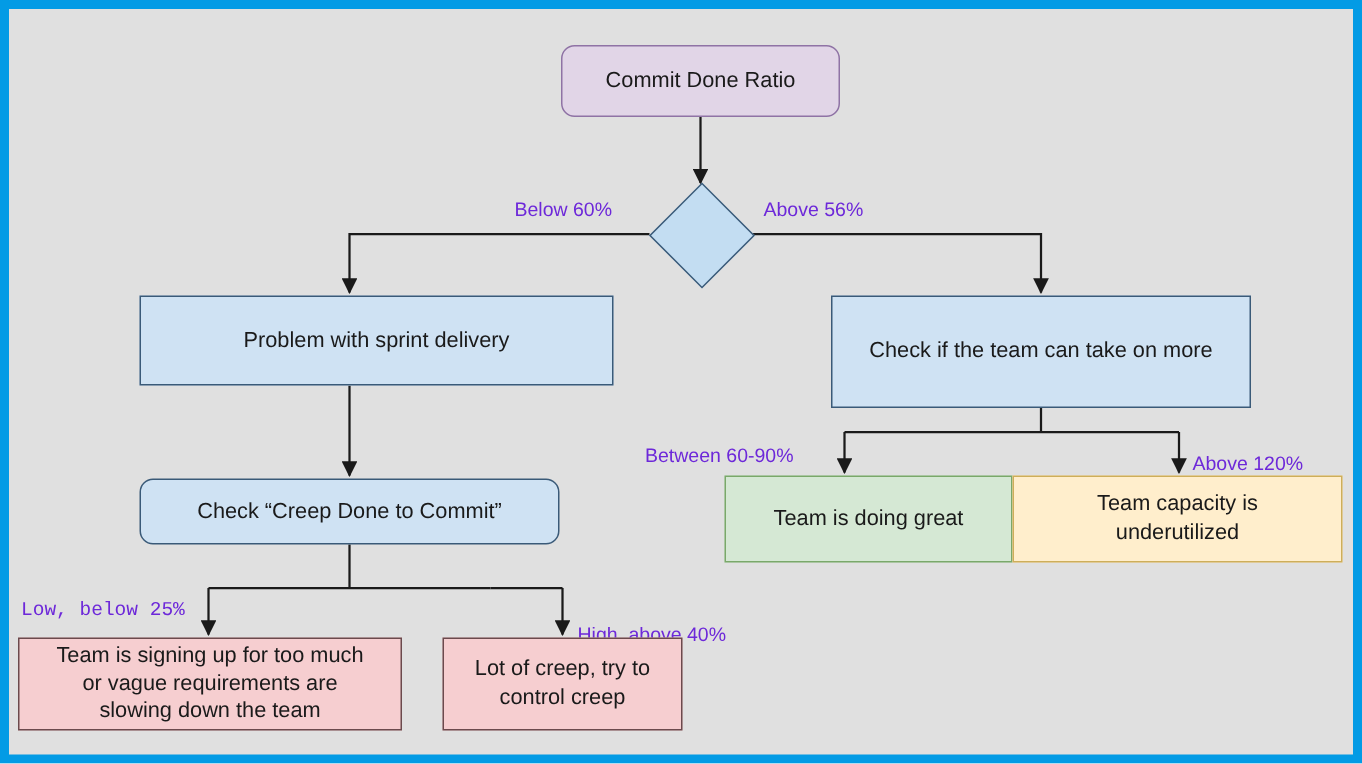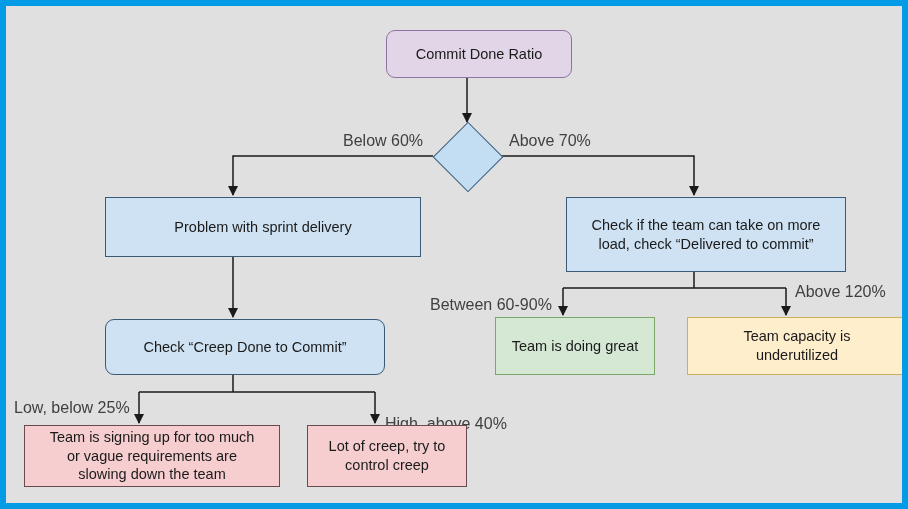--- a/index.html
+++ b/index.html
@@ -29,21 +29,20 @@
     position: absolute;
     box-sizing: border-box;
     display: flex;
     align-items: center;
     justify-content: center;
     text-align: center;
     color: #1a1a1a;
     font-size: 14.5px;
     line-height: 1.3;
     padding: 14px 6px;
-    margin-left: 12px;
   }
   .n-purple {
     background: #e1d5e7;
     border: 1.6px solid #8f73a5;
     border-radius: 9px;
   }
   .n-blue-sharp {
     background: #cfe2f3;
     border: 1.6px solid #3a5a78;
   }
@@ -65,22 +64,22 @@
     border: 1.6px solid #6b4a4d;
   }
   .diamond {
     position: absolute;
     background: #c3ddf2;
     border: 1.6px solid #3a5a78;
     transform: rotate(45deg);
   }
   .edge-label {
     position: absolute;
-    font-size: 16px;
-    color: #404040;
+    font-size: 13px;
+    color: #6d28d9;
     white-space: nowrap;
     line-height: 1;
   }
 </style>
 </head>
 <body>
 
 <div id="canvas">
 
   <svg id="wires" viewBox="0 0 896 497" xmlns="http://www.w3.org/2000/svg">
@@ -115,53 +114,52 @@
   <div class="node n-purple" style="left:368px; top:24px; width:186px; height:48px;">
     <span>Commit Done Ratio</span>
   </div>
 
   <div class="diamond" style="left:437px; top:126px; width:48px; height:48px;"></div>
 
   <div class="edge-label" style="left:337px; top:127px;">
     <span>Below 60%</span>
   </div>
   <div class="edge-label" style="left:503px; top:127px;">
-    <span>Above 70%</span>
+    <span>Above 56%</span>
   </div>
 
   <div class="node n-blue-sharp" style="left:87px; top:191px; width:316px; height:60px;">
     <span>Problem with sprint delivery</span>
   </div>
 
-  <div class="node n-blue-round" style="left:87px; top:313px; width:280px; height:56px;">
+  <div class="node n-blue-round" style="left:87px; top:313px; width:280px; height:44px;">
     <span>Check “Creep Done to Commit”</span>
   </div>
 
   <div class="node n-blue-sharp" style="left:548px; top:191px; width:280px; height:75px; flex-direction:column;">
     <span>Check if the team can take on more</span>
-    <span>load, check “Delivered to commit”</span>
   </div>
 
   <div class="edge-label" style="left:424px; top:291px;">
     <span>Between 60-90%</span>
   </div>
-  <div class="edge-label" style="left:789px; top:278px;">
+  <div class="edge-label" style="left:789px; top:296px;">
     <span>Above 120%</span>
   </div>
 
-  <div class="node n-green" style="left:477px; top:311px; width:160px; height:58px;">
+  <div class="node n-green" style="left:477px; top:311px; width:192px; height:58px;">
     <span>Team is doing great</span>
   </div>
 
   <div class="node n-yellow" style="left:669px; top:311px; width:220px; height:58px; flex-direction:column;">
     <span>Team capacity is</span>
     <span>underutilized</span>
   </div>
 
-  <div class="edge-label" style="left:8px; top:394px;">
+  <div class="edge-label" style="left:8px; top:394px;font-family:Liberation Mono, monospace;">
     <span>Low, below 25%</span>
   </div>
   <div class="edge-label" style="left:379px; top:410px;">
     <span>High, above 40%</span>
   </div>
 
   <div class="node n-pink" style="left:289px; top:419px; width:160px; height:62px; flex-direction:column;">
     <span>Lot of creep, try to</span>
     <span>control creep</span>
   </div>

